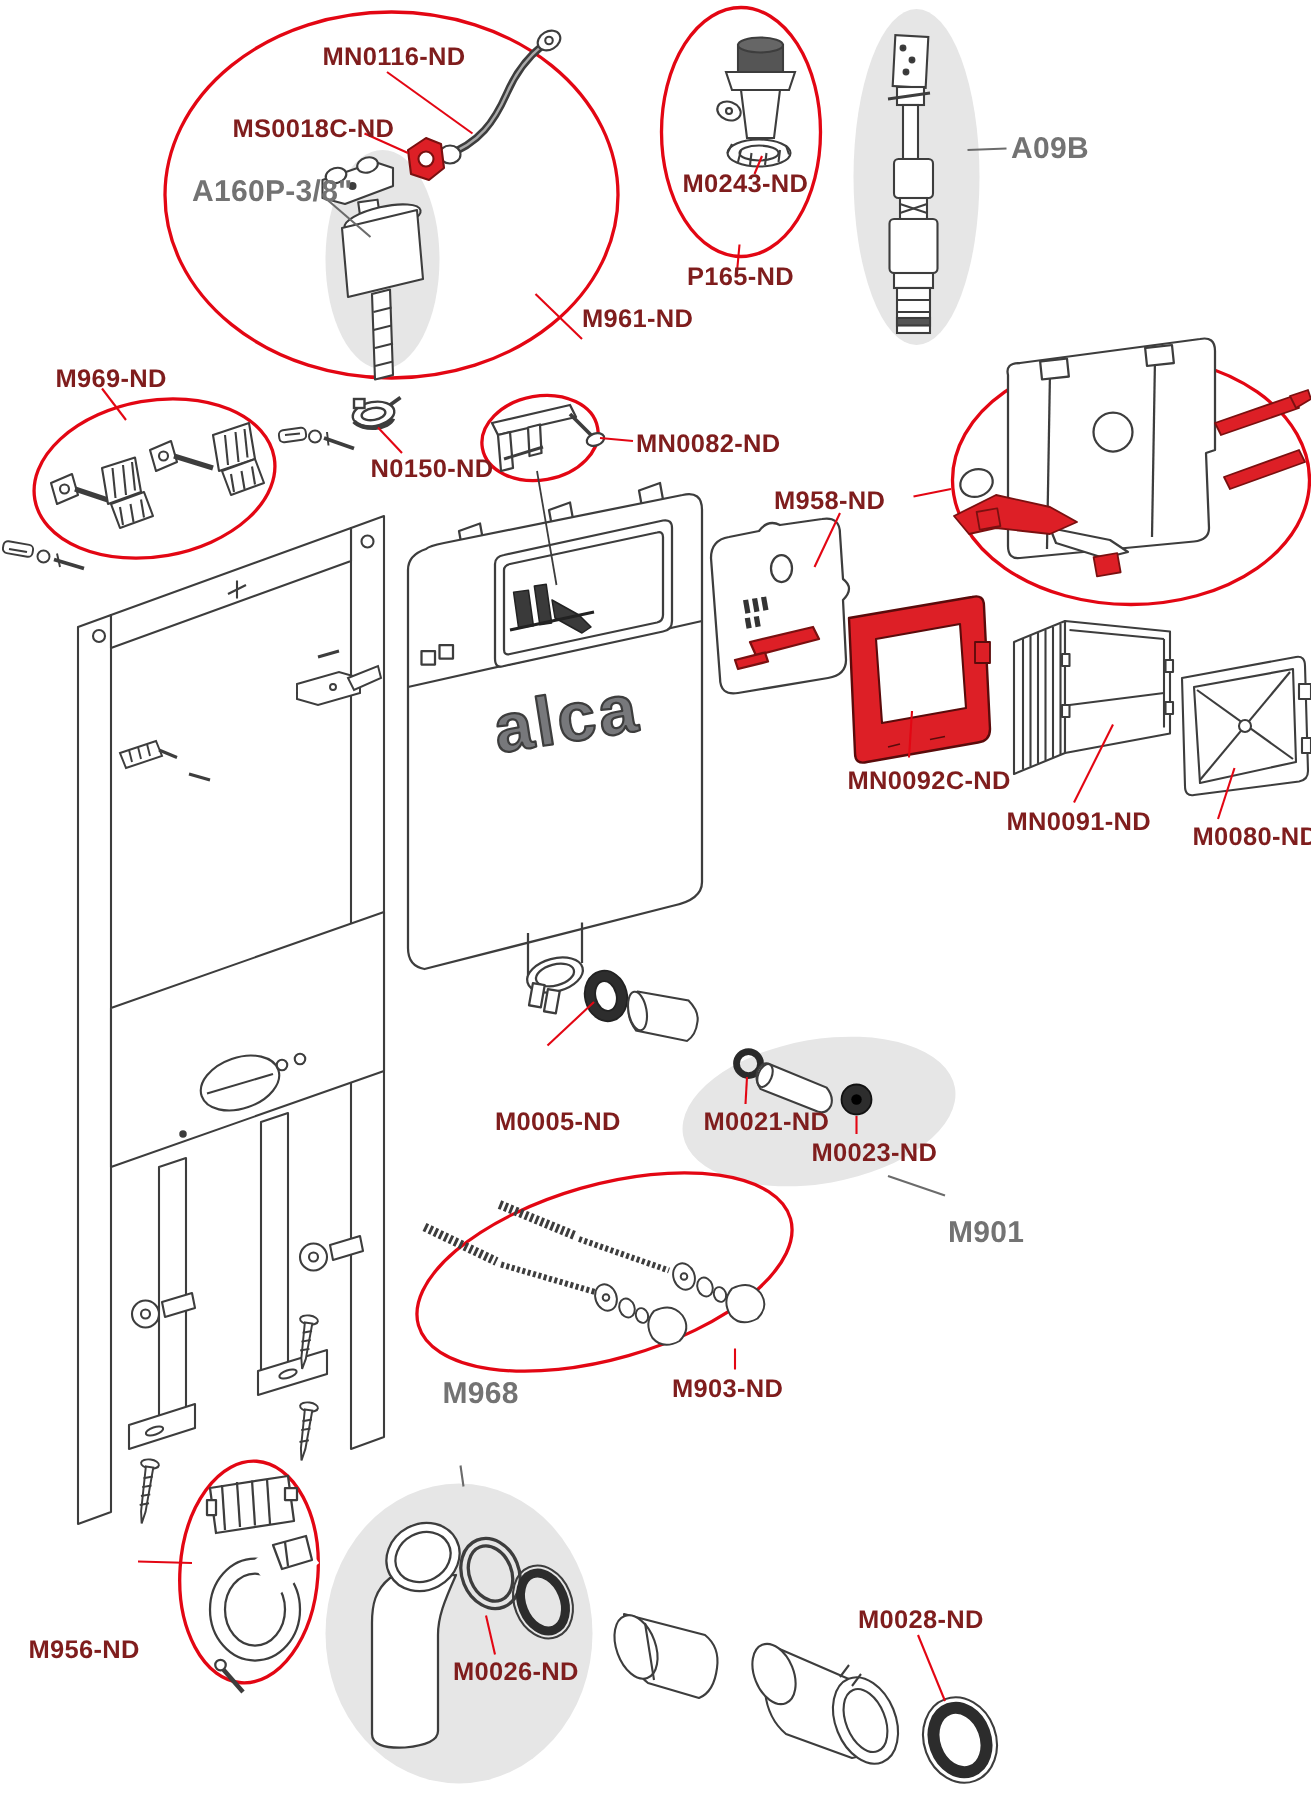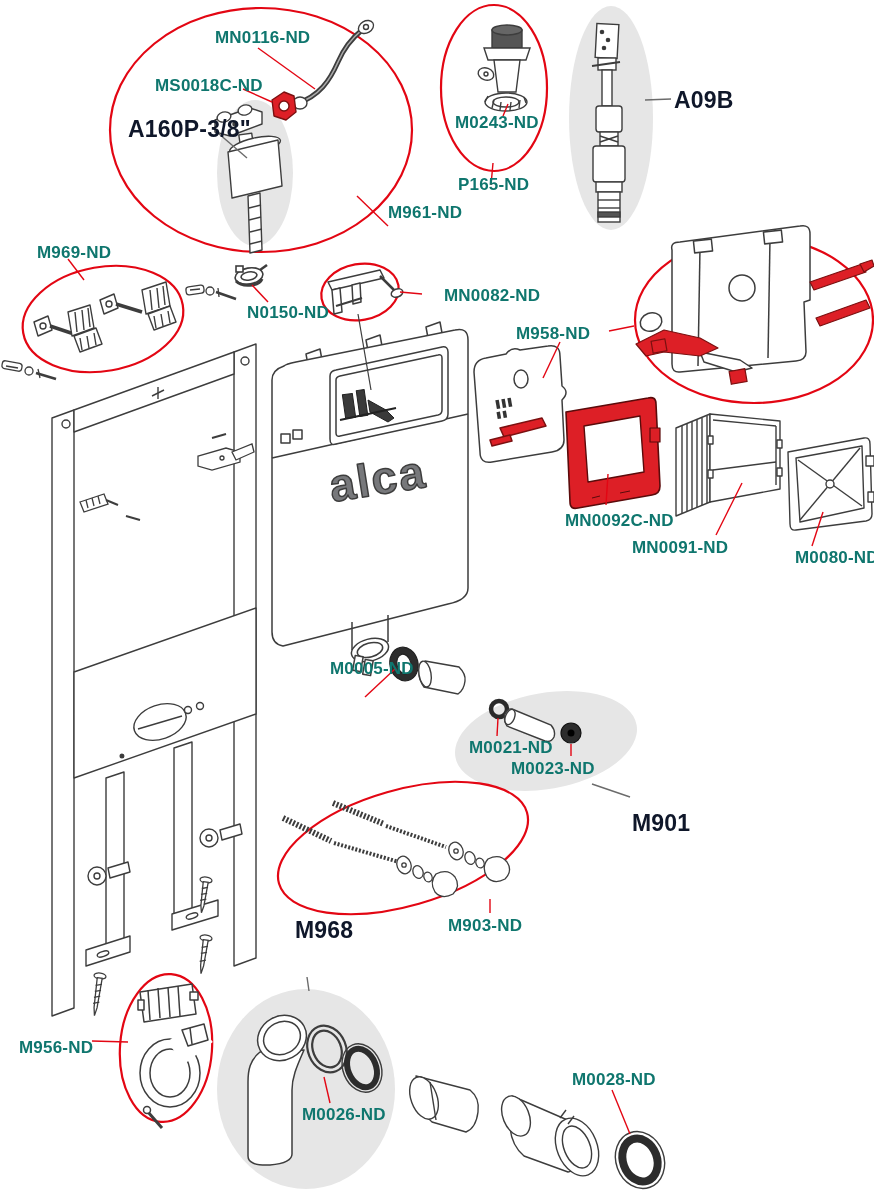--- a/index.html
+++ b/index.html
@@ -2,24 +2,24 @@
 <html><head>
 <meta charset="utf-8">
 <style>
   html,body{margin:0;padding:0;background:#fff;}
   .stage{
     position:relative;width:874px;height:1200px;background:#ffffff;overflow:hidden;
     font-family:"Liberation Sans", sans-serif;
   }
   .stage svg{position:absolute;left:0;top:0;}
   .lbl{
-    position:absolute;font-size:17px;font-weight:600;color:#0f766e;
+    position:absolute;font-size:17px;font-weight:600;color:#7f1d1d;
     white-space:nowrap;letter-spacing:.2px;line-height:1;
   }
-  .lbl.blk{color:#0f172a;font-weight:700;font-size:23px;}
+  .lbl.blk{color:#737373;font-weight:700;font-size:20px;}
 </style>
 </head>
 <body>
 
 <div class="stage">
 
 <svg width="874" height="1200" viewBox="0 0 874 1200">
 
   <g fill="#e6e6e6" stroke="none">
     <ellipse cx="255" cy="173" rx="38" ry="73"></ellipse>
@@ -460,28 +460,28 @@
 
 <div class="lbl" style="left:215px;top:29px">MN0116-ND</div>
 <div class="lbl" style="left:155px;top:77px">MS0018C-ND</div>
 <div class="lbl blk" style="left:128px;top:118px">A160P-3/8"</div>
 <div class="lbl" style="left:388px;top:204px">M961-ND</div>
 <div class="lbl" style="left:455px;top:114px">M0243-ND</div>
 <div class="lbl" style="left:458px;top:176px">P165-ND</div>
 <div class="lbl blk" style="left:674px;top:89px">A09B</div>
 <div class="lbl" style="left:37px;top:244px">M969-ND</div>
 <div class="lbl" style="left:247px;top:304px">N0150-ND</div>
-<div class="lbl" style="left:444px;top:287px">MN0082-ND</div>
+<div class="lbl" style="left:424px;top:287px">MN0082-ND</div>
 <div class="lbl" style="left:516px;top:325px">M958-ND</div>
 <div class="lbl" style="left:565px;top:512px">MN0092C-ND</div>
-<div class="lbl" style="left:632px;top:539px">MN0091-ND</div>
+<div class="lbl" style="left:671px;top:539px">MN0091-ND</div>
 <div class="lbl" style="left:795px;top:549px">M0080-ND</div>
-<div class="lbl" style="left:330px;top:660px">M0005-ND</div>
+<div class="lbl" style="left:330px;top:739px">M0005-ND</div>
 <div class="lbl" style="left:469px;top:739px">M0021-ND</div>
-<div class="lbl" style="left:511px;top:760px">M0023-ND</div>
+<div class="lbl" style="left:541px;top:760px">M0023-ND</div>
 <div class="lbl blk" style="left:632px;top:812px">M901</div>
 <div class="lbl" style="left:448px;top:917px">M903-ND</div>
 <div class="lbl blk" style="left:295px;top:919px">M968</div>
-<div class="lbl" style="left:19px;top:1039px">M956-ND</div>
+<div class="lbl" style="left:19px;top:1091px">M956-ND</div>
 <div class="lbl" style="left:302px;top:1106px">M0026-ND</div>
 <div class="lbl" style="left:572px;top:1071px">M0028-ND</div>
 
 </div>
 
 </body></html>

